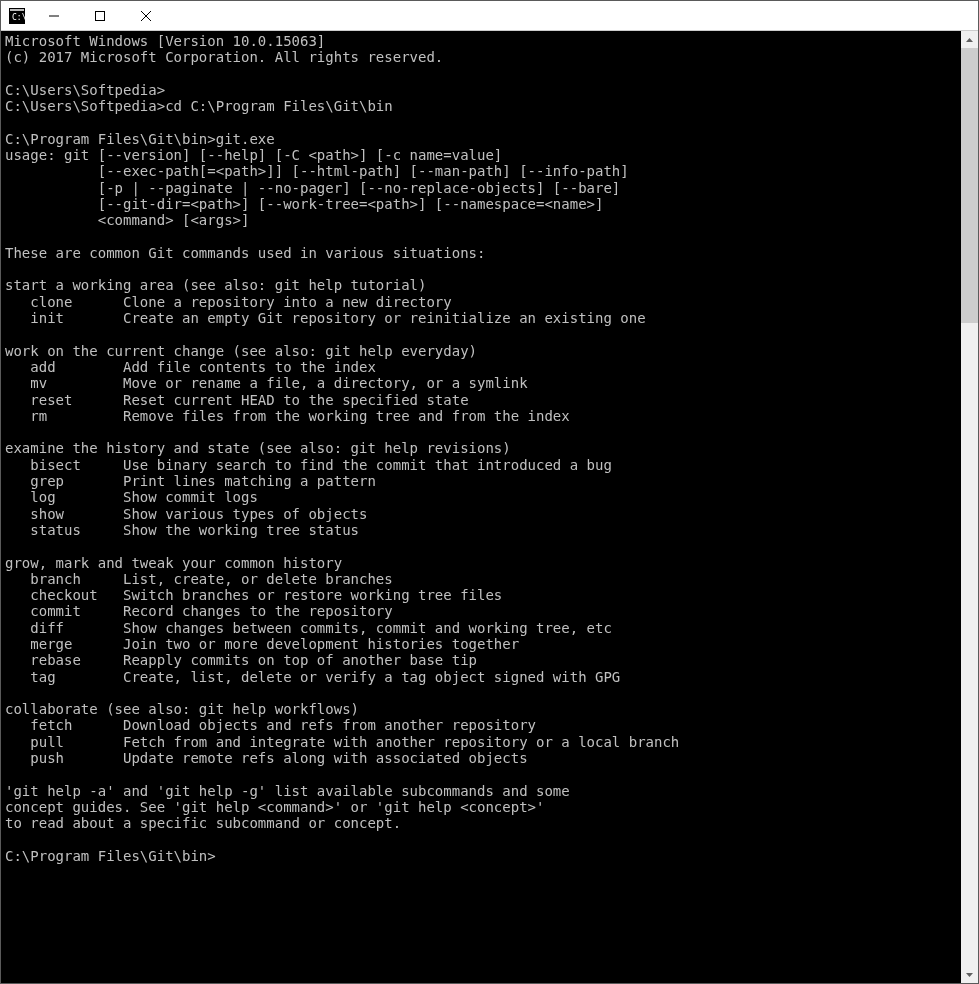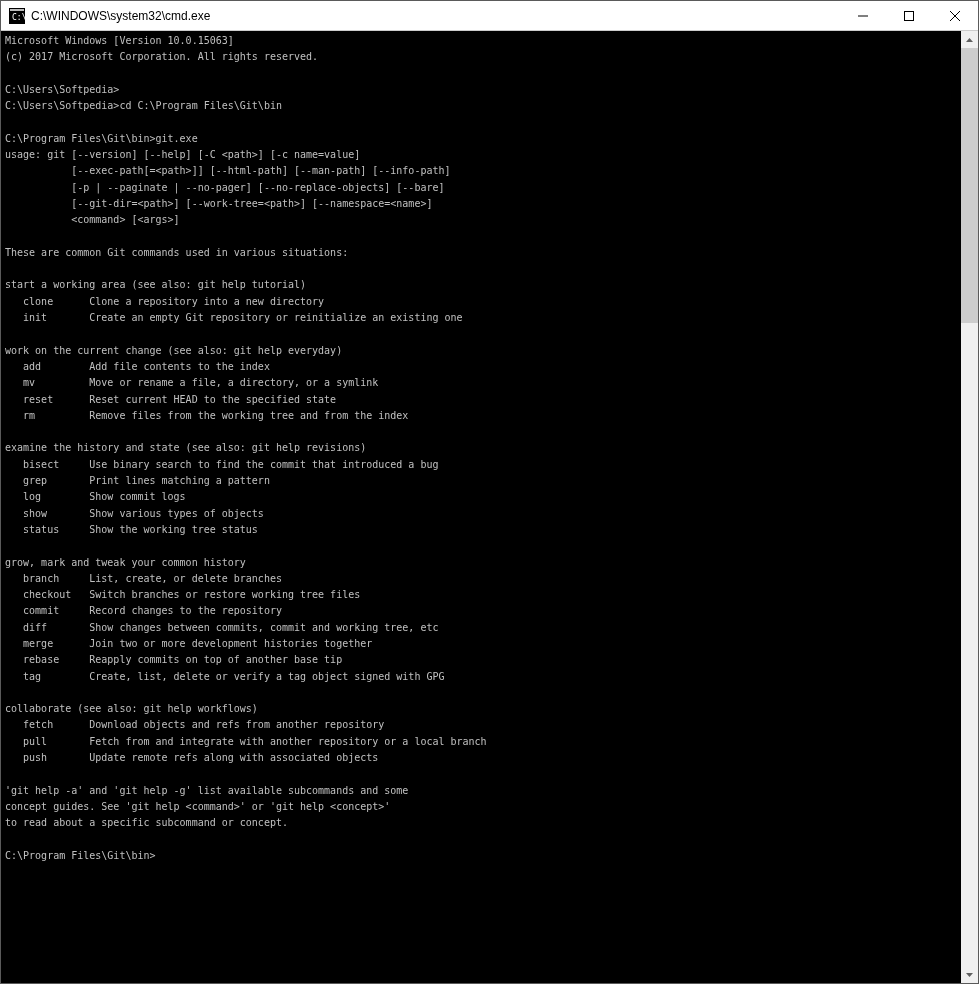--- a/index.html
+++ b/index.html
@@ -48,21 +48,21 @@
     position: relative;
     height: calc(984px - 30px - 2px);
     background: #000;
     display: flex;
   }
   .terminal {
     flex: 1;
     background: #000;
     color: #c0c0c0;
     font-family: Consolas, "Lucida Console", monospace;
-    font-size: 10px;
+    font-size: 14px;
     line-height: 16.3px;
     white-space: pre;
     padding: 2px 11px 0 4px;
     overflow: hidden;
   }
   .scrollbar {
     width: 17px;
     background: #f0f0f0;
     position: relative;
     display: flex;
@@ -96,21 +96,20 @@
 <body>
 
 <div class="titlebar">
   <span class="app-icon">
     <svg width="16" height="16" viewBox="0 0 16 16">
       <rect x="0" y="0" width="16" height="16" fill="#000"></rect>
       <rect x="1" y="1" width="14" height="2" fill="#bbb"></rect>
       <text x="3" y="12" font-size="8" fill="#fff" font-family="monospace">C:\</text>
     </svg>
   </span>
-  <span class="title">C:\WINDOWS\system32\cmd.exe</span>
   <div class="win-controls">
     <div class="win-btn">
       <svg width="10" height="10" viewBox="0 0 10 10">
           <line x1="0" y1="5" x2="10" y2="5" stroke="#000" stroke-width="1"></line>
         </svg>
     </div>
     <div class="win-btn">
       <svg width="10" height="10" viewBox="0 0 10 10">
           <rect x="0.5" y="0.5" width="9" height="9" fill="none" stroke="#000" stroke-width="1"></rect>
         </svg>

